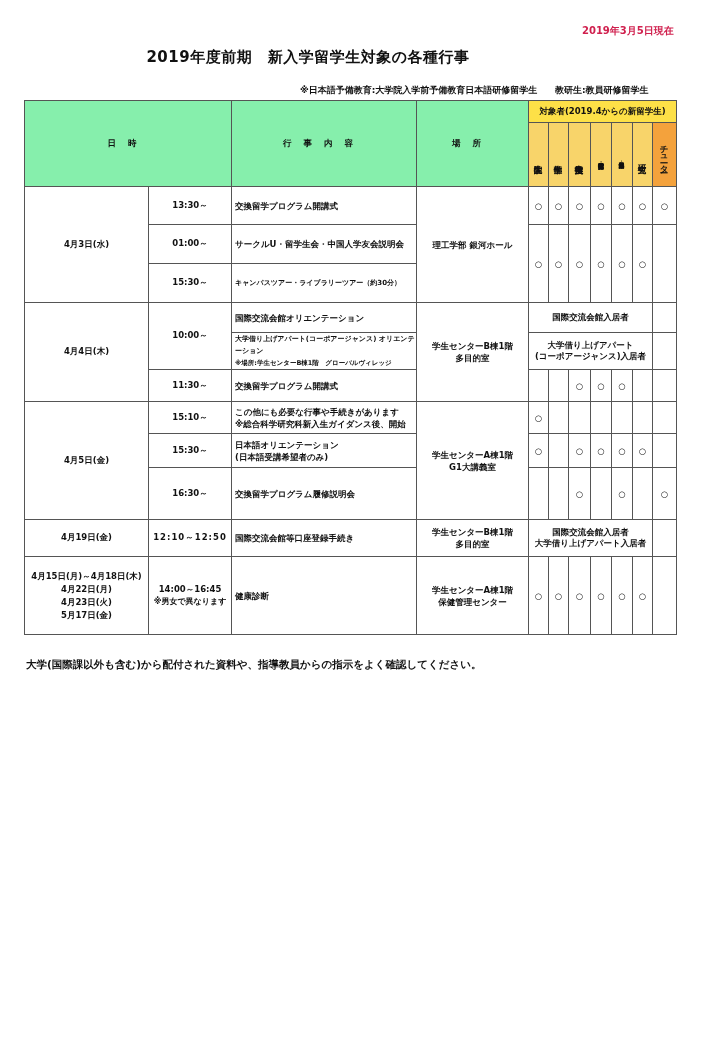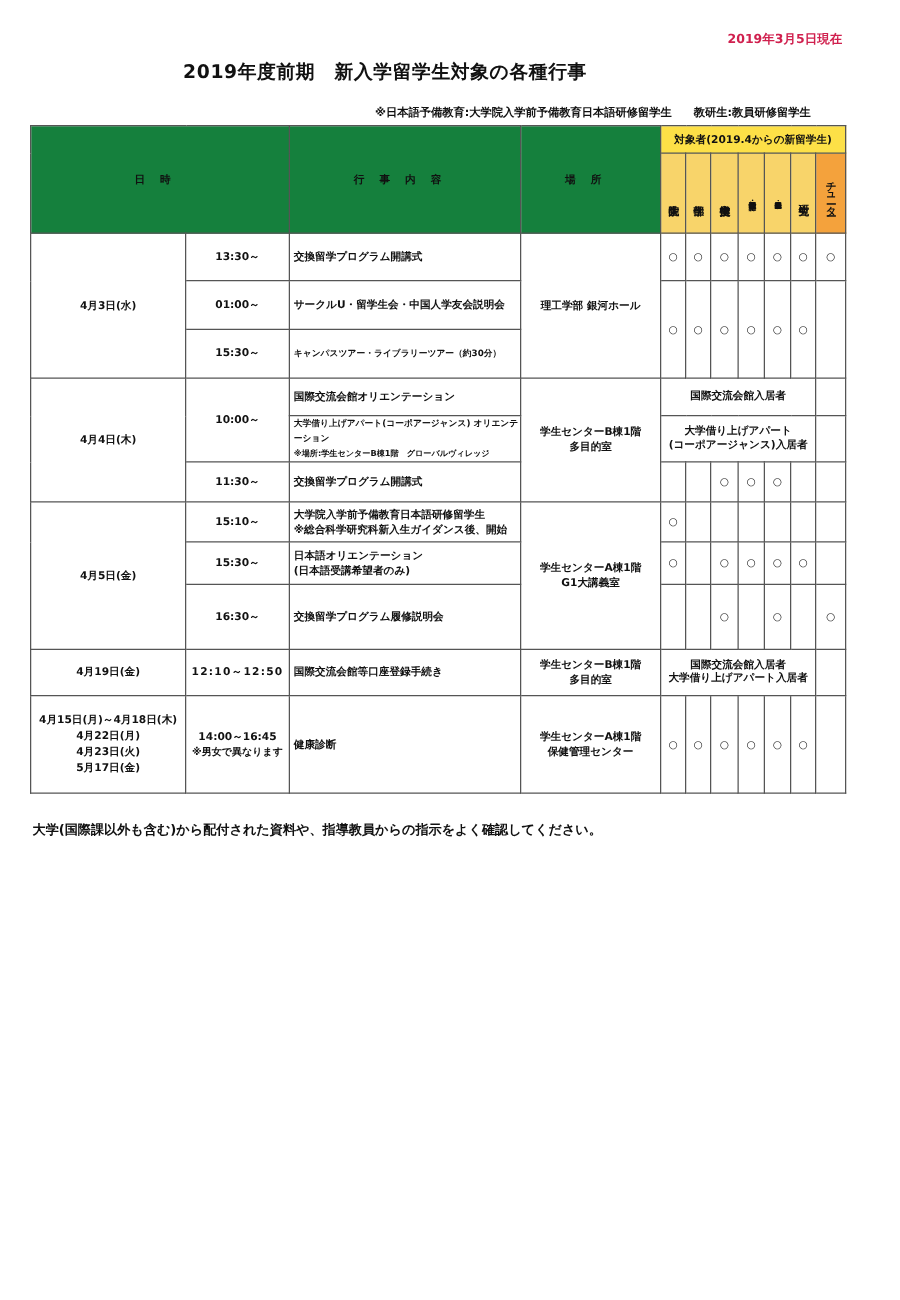--- a/index.html
+++ b/index.html
@@ -6,21 +6,21 @@
   body{width:720px;height:1040px;background:#ffffff;position:relative;overflow:hidden;
        font-family:"DejaVu Sans","Liberation Sans",sans-serif;color:#111;}
   .abs{position:absolute;}
   .asof{left:582px;top:24px;font-size:10px;font-weight:bold;color:#d0204e;}
   .title{left:0;width:616px;top:48px;text-align:center;font-size:15px;font-weight:bold;letter-spacing:0.5px;}
   .note{top:84px;font-size:9px;font-weight:bold;}
   .note1{left:300px;}
   .note2{left:555px;}
   table.sched{position:absolute;left:24px;top:100px;border-collapse:collapse;table-layout:fixed;}
   table.sched td{border:1px solid #555;padding:0;font-size:8.5px;vertical-align:middle;}
-  .hpink{background:#15803d;text-align:center;font-weight:bold;font-size:11px;letter-spacing:12px;}
+  .hpink{background:#86efac;text-align:center;font-weight:bold;font-size:11px;letter-spacing:12px;}
   .hpink-small{background:#fde047;text-align:center;font-weight:bold;font-size:7px;}
   .hyellow{background:#f8d46a;text-align:center;font-weight:bold;font-size:7px;line-height:8px;}
   .horange{background:#f4a23c;text-align:center;font-weight:bold;font-size:7px;line-height:8px;}
   .vtext{writing-mode:vertical-rl;text-orientation:upright;display:inline-block;margin:0 auto;}
   .date{text-align:center;font-weight:bold;font-size:9px;}
   .time{text-align:center;font-weight:bold;font-size:10px;}
   .time-big{text-align:center;font-weight:bold;font-size:11px;letter-spacing:1px;}
   .event{font-weight:bold;font-size:8px;padding-left:3px !important;line-height:12px;}
   .place{text-align:center;font-weight:bold;font-size:8px;line-height:12px;}
   .mark{text-align:center;font-size:10px;}
@@ -128,21 +128,21 @@
     <td class="mark">○</td>
     <td class="mark">○</td>
     <td class="mark"></td>
     <td class="mark"></td>
   </tr>
 
   <tr style="height:32px">
     <td class="date" rowspan="3">4月5日(金)</td>
     <td class="time">15:10～</td>
     <td class="event">
-      <div>大学院入学前予備教育日本語研修留学生</div>
+      <div>この他にも必要な行事や手続きがあります</div>
           <div>※総合科学研究科新入生ガイダンス後、開始</div>
     </td>
     <td class="place" rowspan="3">
       <div>学生センターA棟1階</div>
           <div>G1大講義室</div>
     </td>
     <td class="mark">○</td>
     <td class="mark"></td>
     <td class="mark"></td>
     <td class="mark"></td>

